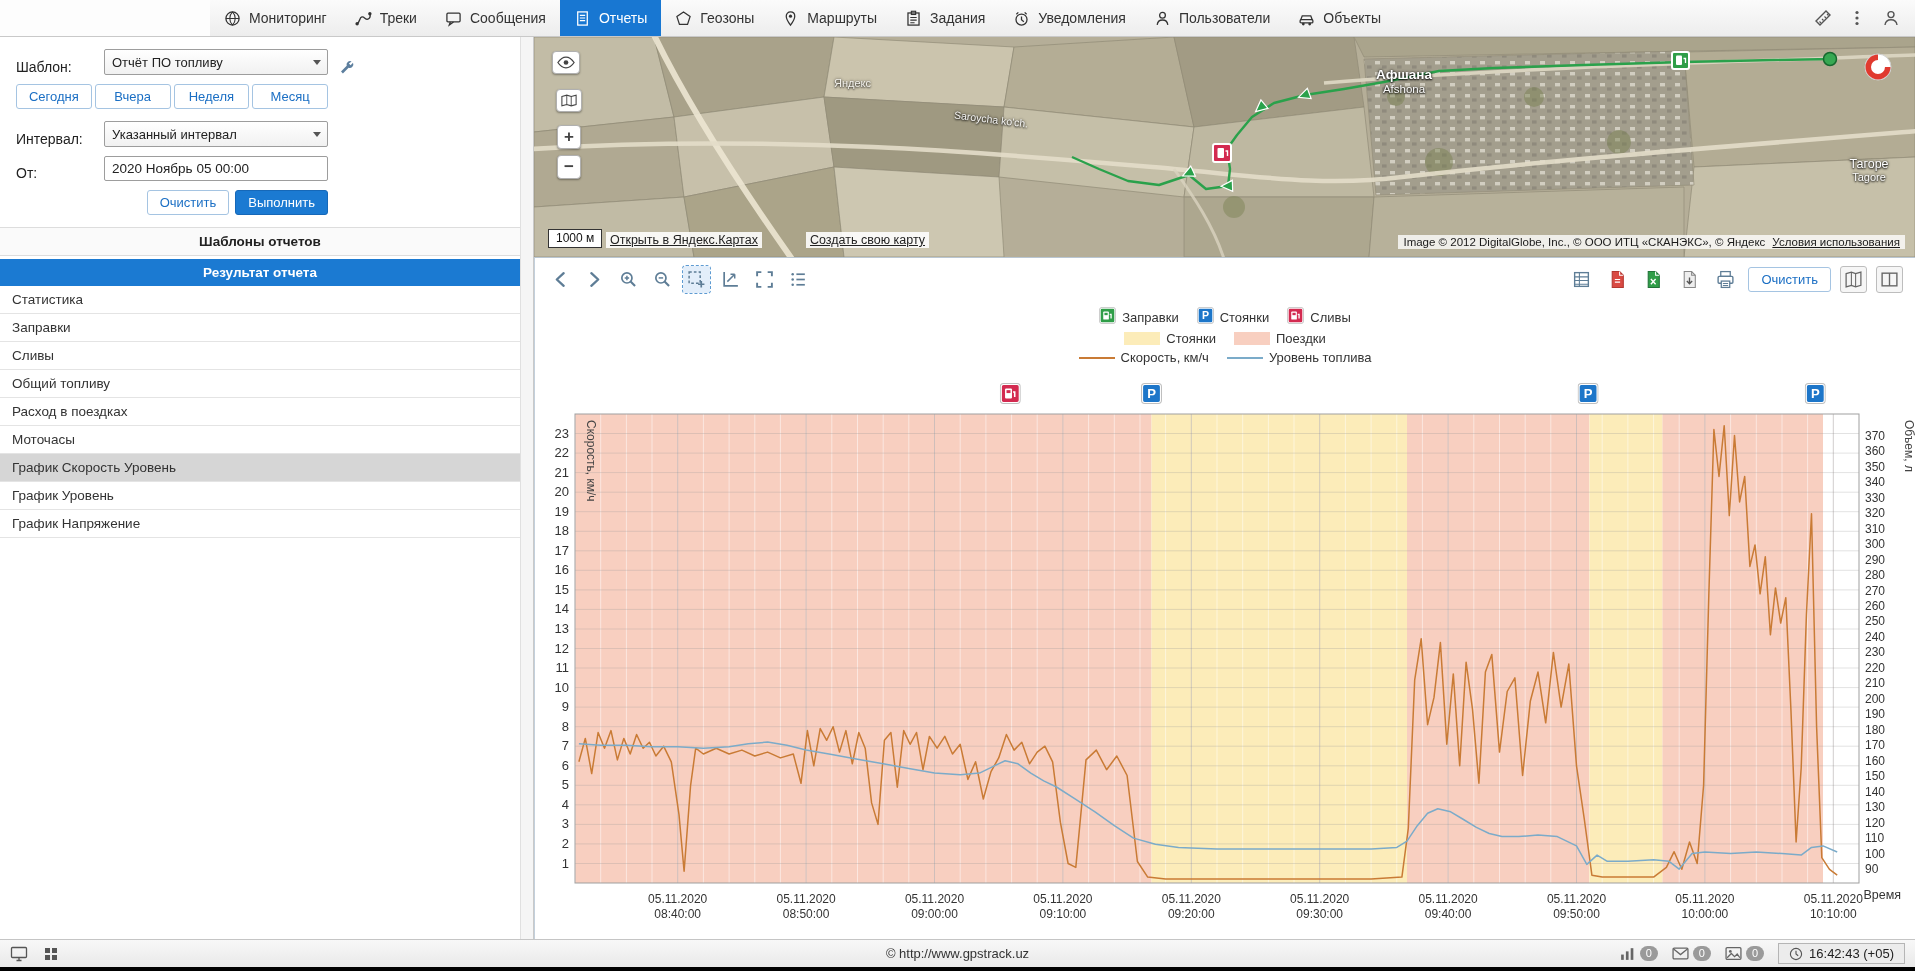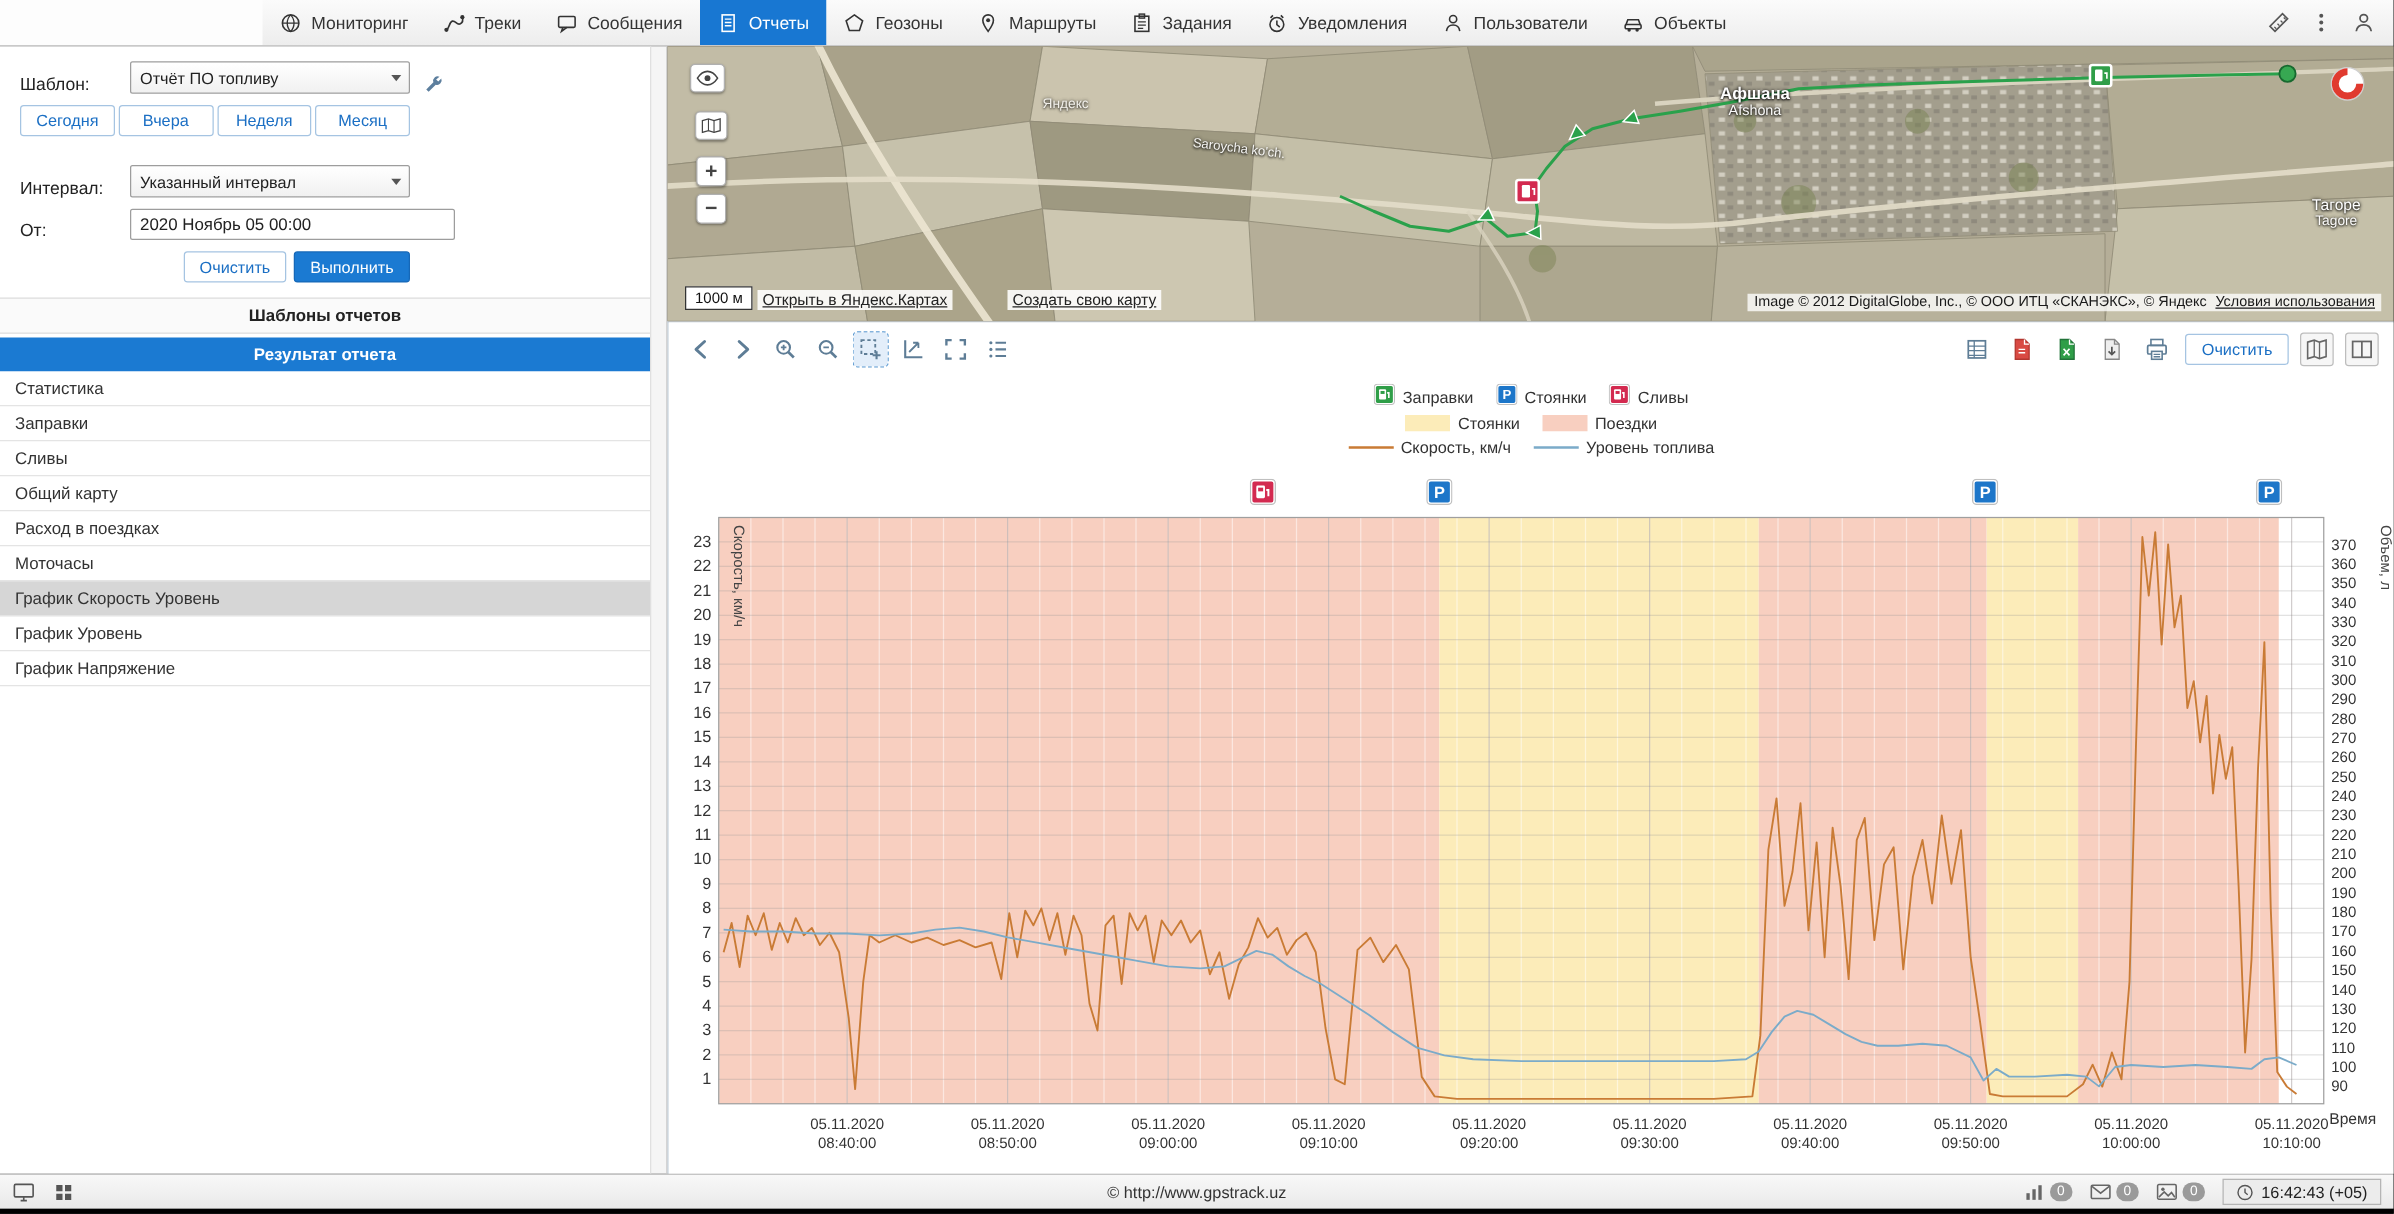--- a/index.html
+++ b/index.html
@@ -21,23 +21,23 @@
   .side-gutter{width:14px;flex:0 0 14px;background:#f5f5f5;border-left:1px solid #e0e0e0;border-right:1px solid #c9c9c9}
   .content{flex:1;display:flex;flex-direction:column;min-width:0}
   
   .form{padding:12px 14px 0 16px;font-size:14px;color:#222}
   .frow{display:flex;align-items:flex-end;margin-bottom:9px}
   .frow label{width:88px}
   .select{width:224px;height:26px;border:1px solid #9d9d9d;border-radius:2px;background:linear-gradient(#fff,#f1f1f1);display:flex;align-items:center;padding:0 20px 0 7px;position:relative;font-size:13px;cursor:pointer}
   .select .caret{position:absolute;right:6px;top:10px;width:0;height:0;border-left:4px solid transparent;border-right:4px solid transparent;border-top:5px solid #555}
   .wrench{margin-left:10px;color:#5d7f9e;cursor:pointer}
   .wrench svg{width:16px;height:16px;display:block}
-  .ranges{display:flex;gap:3px;margin:1px 0 23px 0;width:312px}
+  .ranges{display:flex;gap:3px;margin:1px 0 12px 0;width:312px}
   .rbtn{flex:1;text-align:center;border:1px solid #a5c4e2;color:#1b6fc4;background:#fff;font-size:13px;padding:4px 0;border-radius:3px;cursor:pointer}
-  .tinput{width:260px;height:25px;border:1px solid #9d9d9d;border-radius:2px;font-size:13.5px;color:#222;padding:0 7px;background:#fff;font-family:"Liberation Sans",sans-serif}
+  .tinput{width:224px;height:25px;border:1px solid #9d9d9d;border-radius:2px;font-size:13.5px;color:#222;padding:0 7px;background:#fff;font-family:"Liberation Sans",sans-serif}
   .actions{display:flex;justify-content:flex-end;gap:6px;width:312px;margin:2px 0 12px}
   .btn-light{background:#fff;border:1px solid #a5c4e2;color:#1b6fc4;border-radius:3px;padding:4px 12px;font-size:13px;cursor:pointer}
   .btn-primary{background:#1b7ad2;color:#fff;border:1px solid #1668b8;border-radius:3px;padding:4px 12px;font-size:13px;cursor:pointer}
   .section-head{border-top:1px solid #ddd;border-bottom:1px solid #ddd;background:#fafafa;text-align:center;font-weight:bold;font-size:13.5px;padding:6px 0;color:#222}
   .result-head{margin-top:3px;background:#1b7ad2;color:#fff;text-align:center;font-weight:bold;font-size:13.5px;padding:6px 0;cursor:pointer}
   .report-item{padding:6px 0 6px 12px;border-bottom:1px solid #e4e4e4;font-size:13.5px;color:#333;cursor:pointer}
   .report-item.selected{background:#d6d6d6}
   
   .map{height:220px;flex:0 0 220px;position:relative;overflow:hidden;background:#b6af99;cursor:crosshair}
   .map svg.base{position:absolute;inset:0;display:block}
@@ -250,21 +250,21 @@
           <button class="btn-light">Очистить</button>
           <button class="btn-primary">Выполнить</button>
         </div>
       </div>
       <div class="section-head">Шаблоны отчетов</div>
       <div class="result-head">Результат отчета</div>
       <div class="report-list">
           <div class="report-item">Статистика</div>
           <div class="report-item">Заправки</div>
           <div class="report-item">Сливы</div>
-          <div class="report-item">Общий карту</div>
+          <div class="report-item">Общий топливу</div>
           <div class="report-item">Расход в поездках</div>
           <div class="report-item">Моточасы</div>
           <div class="report-item selected">График Скорость Уровень</div>
           <div class="report-item">График Уровень</div>
           <div class="report-item">График Напряжение</div>
         </div>
     </aside>
     <div class="side-gutter"></div>
 
     <div class="content">

